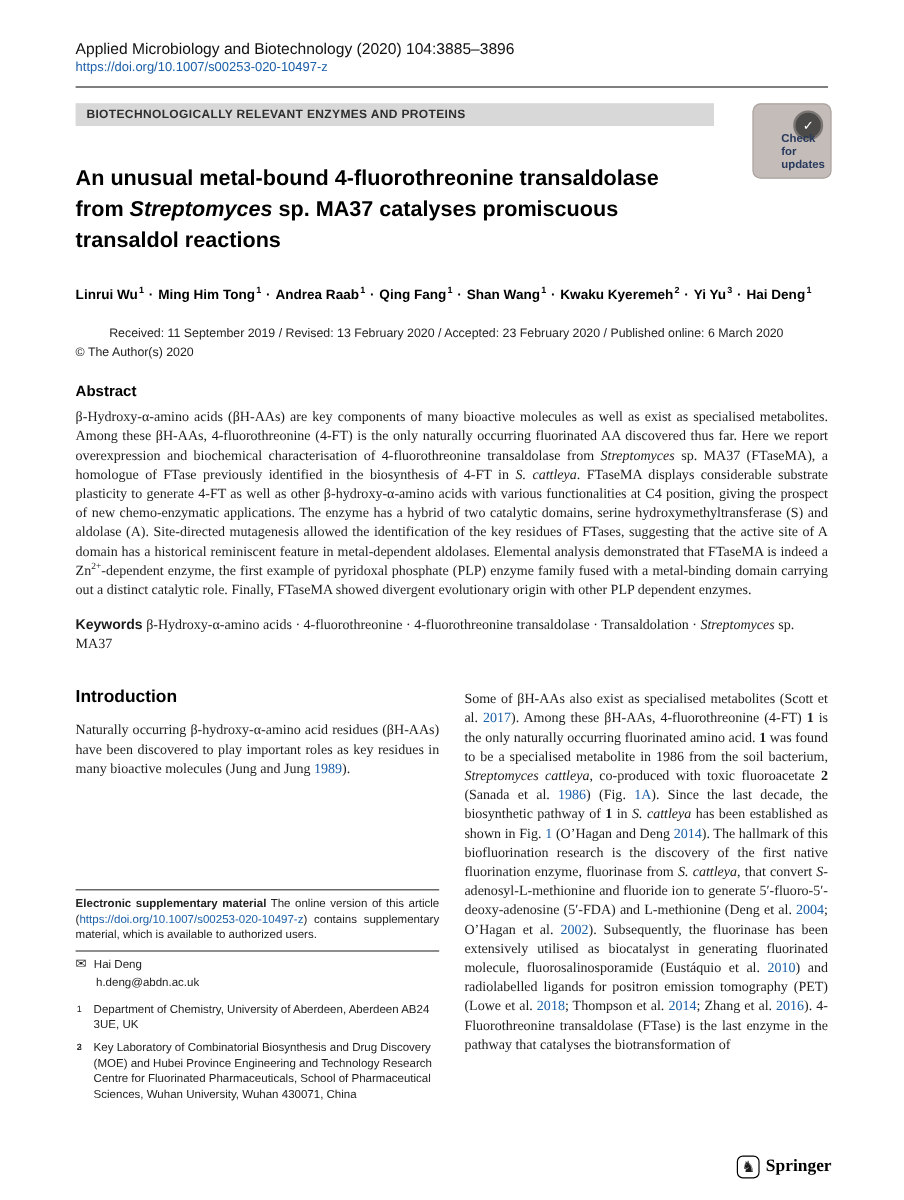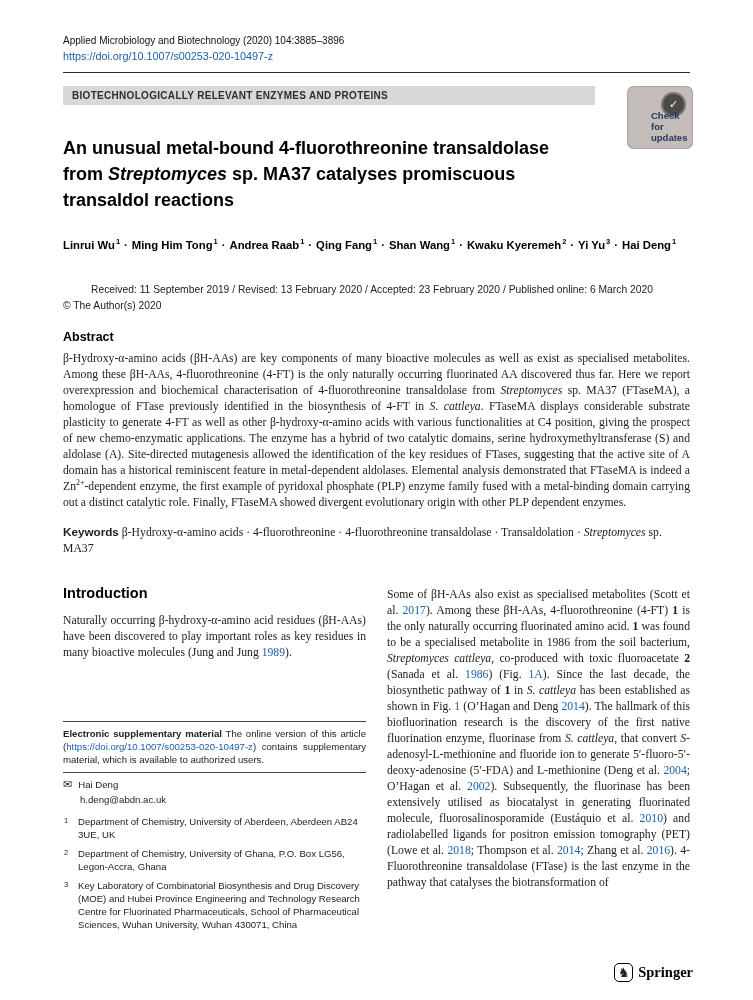--- a/index.html
+++ b/index.html
@@ -2,37 +2,37 @@
 <html style="--link: #1b5fa8; --banner-bg: #d8d8d8; --banner-text: #2e2e2e; --badge-bg: #c3bcb8; --badge-circle: #4b4a48; --badge-text: #27395c; --text: #1c1c1c;"><head>
 <meta charset="utf-8">
 <style>
   html,body{margin:0;padding:0;}
   body{
     width:753px;height:1000px;background:#ffffff;position:relative;overflow:hidden;
     font-family:"Liberation Serif",serif;color:#1c1c1c;
   }
   .content{padding:34px 63px 0 63px;}
 
-  .journal-line{font-family:"Liberation Sans",sans-serif;font-size:10px;line-height:13px;color:#111;}
+  .journal-line{font-family:"Liberation Sans",sans-serif;font-size:13px;line-height:13px;color:#111;}
   .doi-line{font-family:"Liberation Sans",sans-serif;font-size:10.8px;line-height:13px;color:var(--link,#1b5fa8);margin-top:3px;cursor:pointer;}
   .header-rule{border:none;border-top:1px solid #2b2b2b;margin:9px 0 0 0;}
 
   .banner{
     margin-top:13px;background:var(--banner-bg,#d8d8d8);color:var(--banner-text,#2e2e2e);
     font-family:"Liberation Sans",sans-serif;font-weight:bold;font-size:10px;letter-spacing:.3px;
     padding:4px 9px;width:calc(100% - 95px);box-sizing:border-box;
   }
 
   .title{margin:30px 0 0 0;font-family:Liberation Sans, sans-serif;font-weight:bold;font-size:18px;line-height:26px;color:#000;}
 
   .authors{margin-top:24px;font-family:"Liberation Sans",sans-serif;font-weight:bold;font-size:11.3px;color:#000;white-space:nowrap;}
   .authors sup{font-size:7.5px;vertical-align:super;margin-left:1px;}
   .adot{margin:0 4px;}
 
-  .dates{margin-top:32px;font-family:"Liberation Sans",sans-serif;font-size:10.3px;line-height:13px;color:#222;white-space:nowrap;padding-left:28px;}
+  .dates{margin-top:20px;font-family:"Liberation Sans",sans-serif;font-size:10.3px;line-height:13px;color:#222;white-space:nowrap;padding-left:28px;}
   .copyright{margin-top:3px;font-family:"Liberation Sans",sans-serif;font-size:10.3px;line-height:13px;color:#222;}
 
   .abstract-heading{margin-top:18px;font-family:"Liberation Sans",sans-serif;font-weight:bold;font-size:12.5px;color:#000;}
   .abstract-body{margin:7px 0 0 0;font-size:11.7px;line-height:16px;text-align:justify;}
   .keywords{margin:13px 0 0 0;font-size:11.7px;line-height:16px;}
 
   .columns{display:flex;gap:21px;margin-top:28px;height:346px;}
   .col{flex:1;min-width:0;}
   .col.left{display:flex;flex-direction:column;}
   .section-heading{margin:0;font-family:"Liberation Sans",sans-serif;font-weight:bold;font-size:14.5px;color:#000;}
@@ -108,21 +108,20 @@
             <div class="corr-email">h.deng@abdn.ac.uk</div>
           </div>
 
           <div class="affils">
             <div class="affil">
               <sup class="affil-num">1</sup>
               <span>Department of Chemistry, University of Aberdeen, Aberdeen AB24 3UE, UK</span>
             </div>
             <div class="affil">
               <sup class="affil-num">2</sup>
-              <span>Department of Chemistry, University of Ghana, P.O. Box LG56, Legon-Accra, Ghana</span>
             </div>
             <div class="affil">
               <sup class="affil-num">3</sup>
               <span>Key Laboratory of Combinatorial Biosynthesis and Drug Discovery (MOE) and Hubei Province Engineering and Technology Research Centre for Fluorinated Pharmaceuticals, School of Pharmaceutical Sciences, Wuhan University, Wuhan 430071, China</span>
             </div>
           </div>
         </div>
       </div>
 
       <div class="col right">

